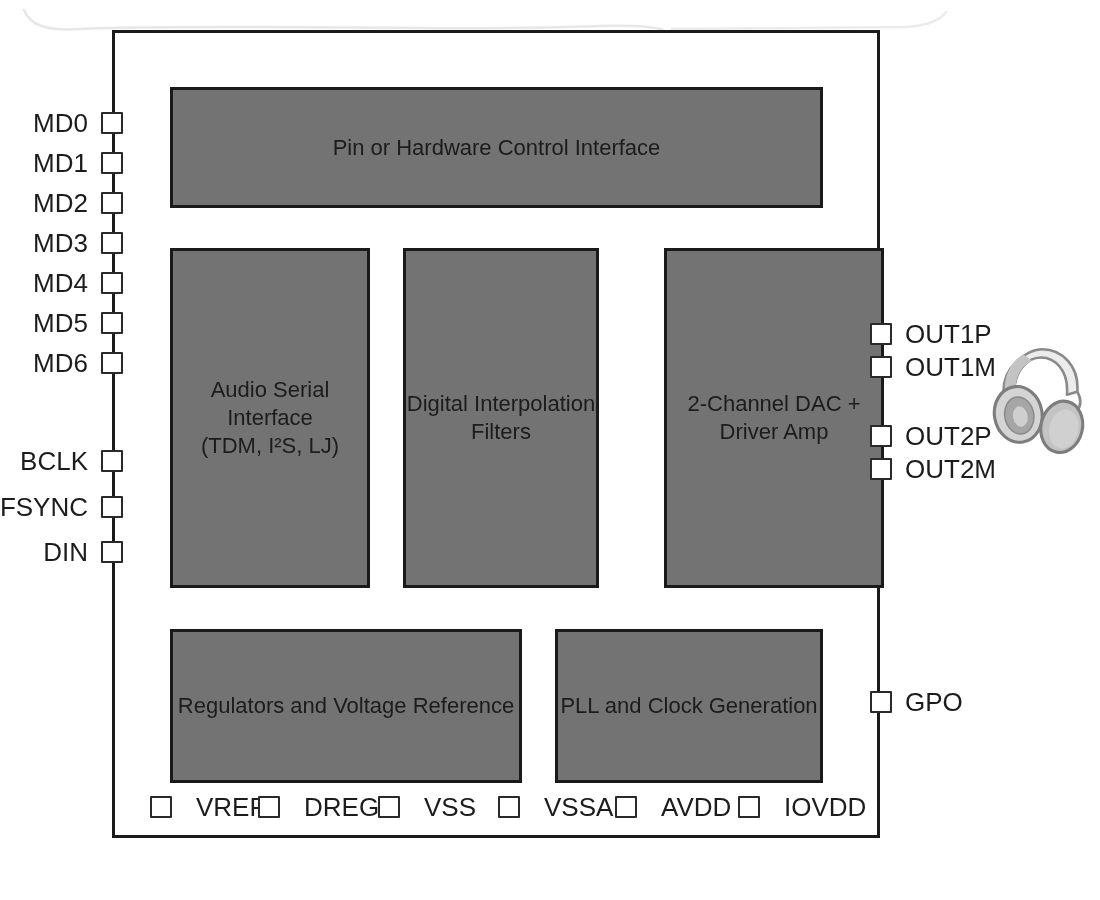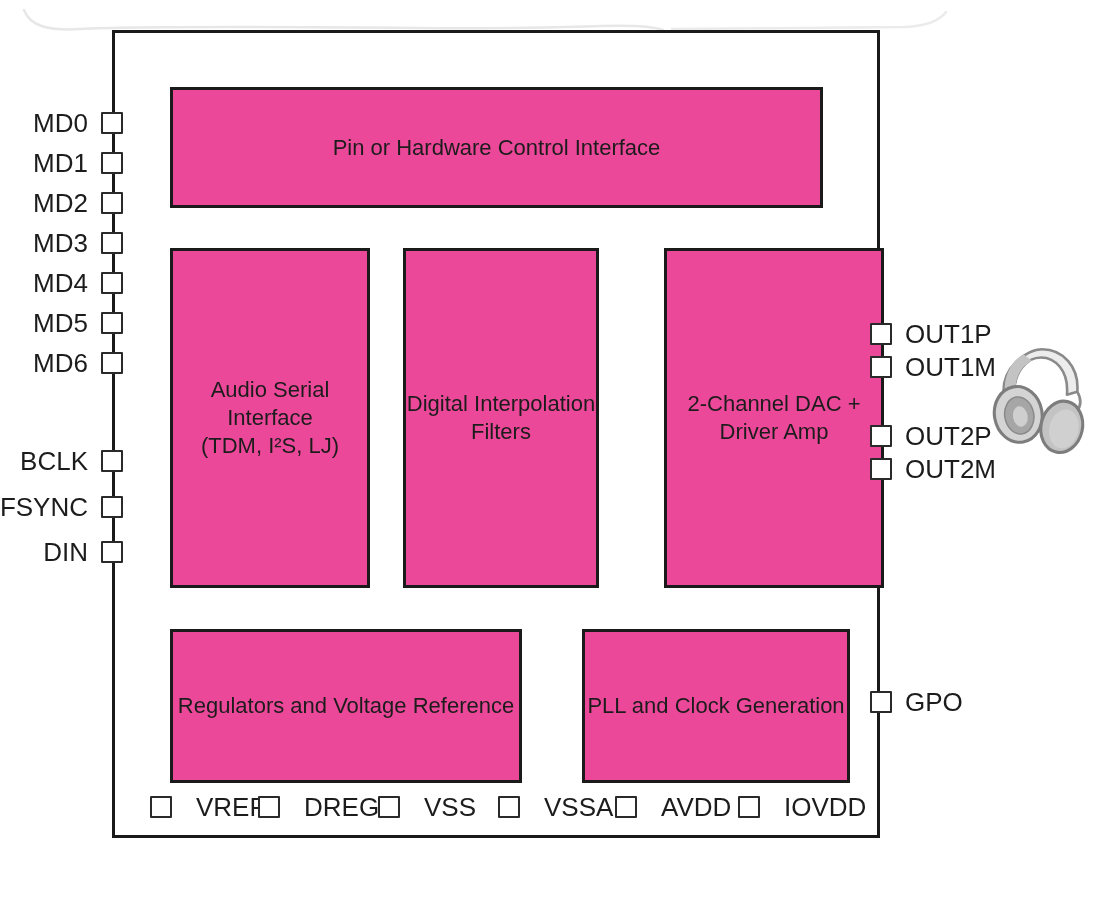--- a/index.html
+++ b/index.html
@@ -6,30 +6,30 @@
   .stage{
     position:relative;width:1100px;height:900px;background:#ffffff;overflow:hidden;
     font-family:"Liberation Sans","DejaVu Sans",sans-serif;color:#1c1c1c;
   }
   .artifact{position:absolute;left:0;top:0;pointer-events:none;}
   .outer{
     position:absolute;left:112px;top:30px;width:768px;height:808px;
     border:3px solid #1a1a1a;box-sizing:border-box;background:#ffffff;
   }
   .block{
-    position:absolute;border:3px solid #1a1a1a;box-sizing:border-box;background:#ec4899;
+    position:absolute;border:3px solid #1a1a1a;box-sizing:border-box;background:#737373;
     display:flex;flex-direction:column;align-items:center;justify-content:center;
     text-align:center;font-size:22px;line-height:28px;color:#1c1c1c;
   }
   .blk-control{left:170px;top:87px;width:653px;height:121px;}
   .blk-asi{left:170px;top:248px;width:200px;height:340px;}
   .blk-dif{left:403px;top:248px;width:196px;height:340px;}
   .blk-dac{left:664px;top:248px;width:220px;height:340px;}
   .blk-reg{left:170px;top:629px;width:352px;height:154px;}
-  .blk-pll{left:555px;top:629px;width:268px;height:154px;margin-left:27px;}
+  .blk-pll{left:555px;top:629px;width:268px;height:154px;}
   .pbox{
     width:22px;height:22px;box-sizing:border-box;border:2px solid #2a2a2a;
     background:#ffffff;border-radius:1px;flex:0 0 auto;
   }
   .plabel{font-size:26px;line-height:22px;white-space:nowrap;color:#1c1c1c;}
   .pinrow{position:absolute;display:flex;align-items:center;height:22px;}
   .pin-left{left:0;width:123px;justify-content:flex-end;gap:13px;}
   .pin-right{left:870px;gap:13px;}
   .pincol{
     position:absolute;top:796px;width:120px;display:flex;

